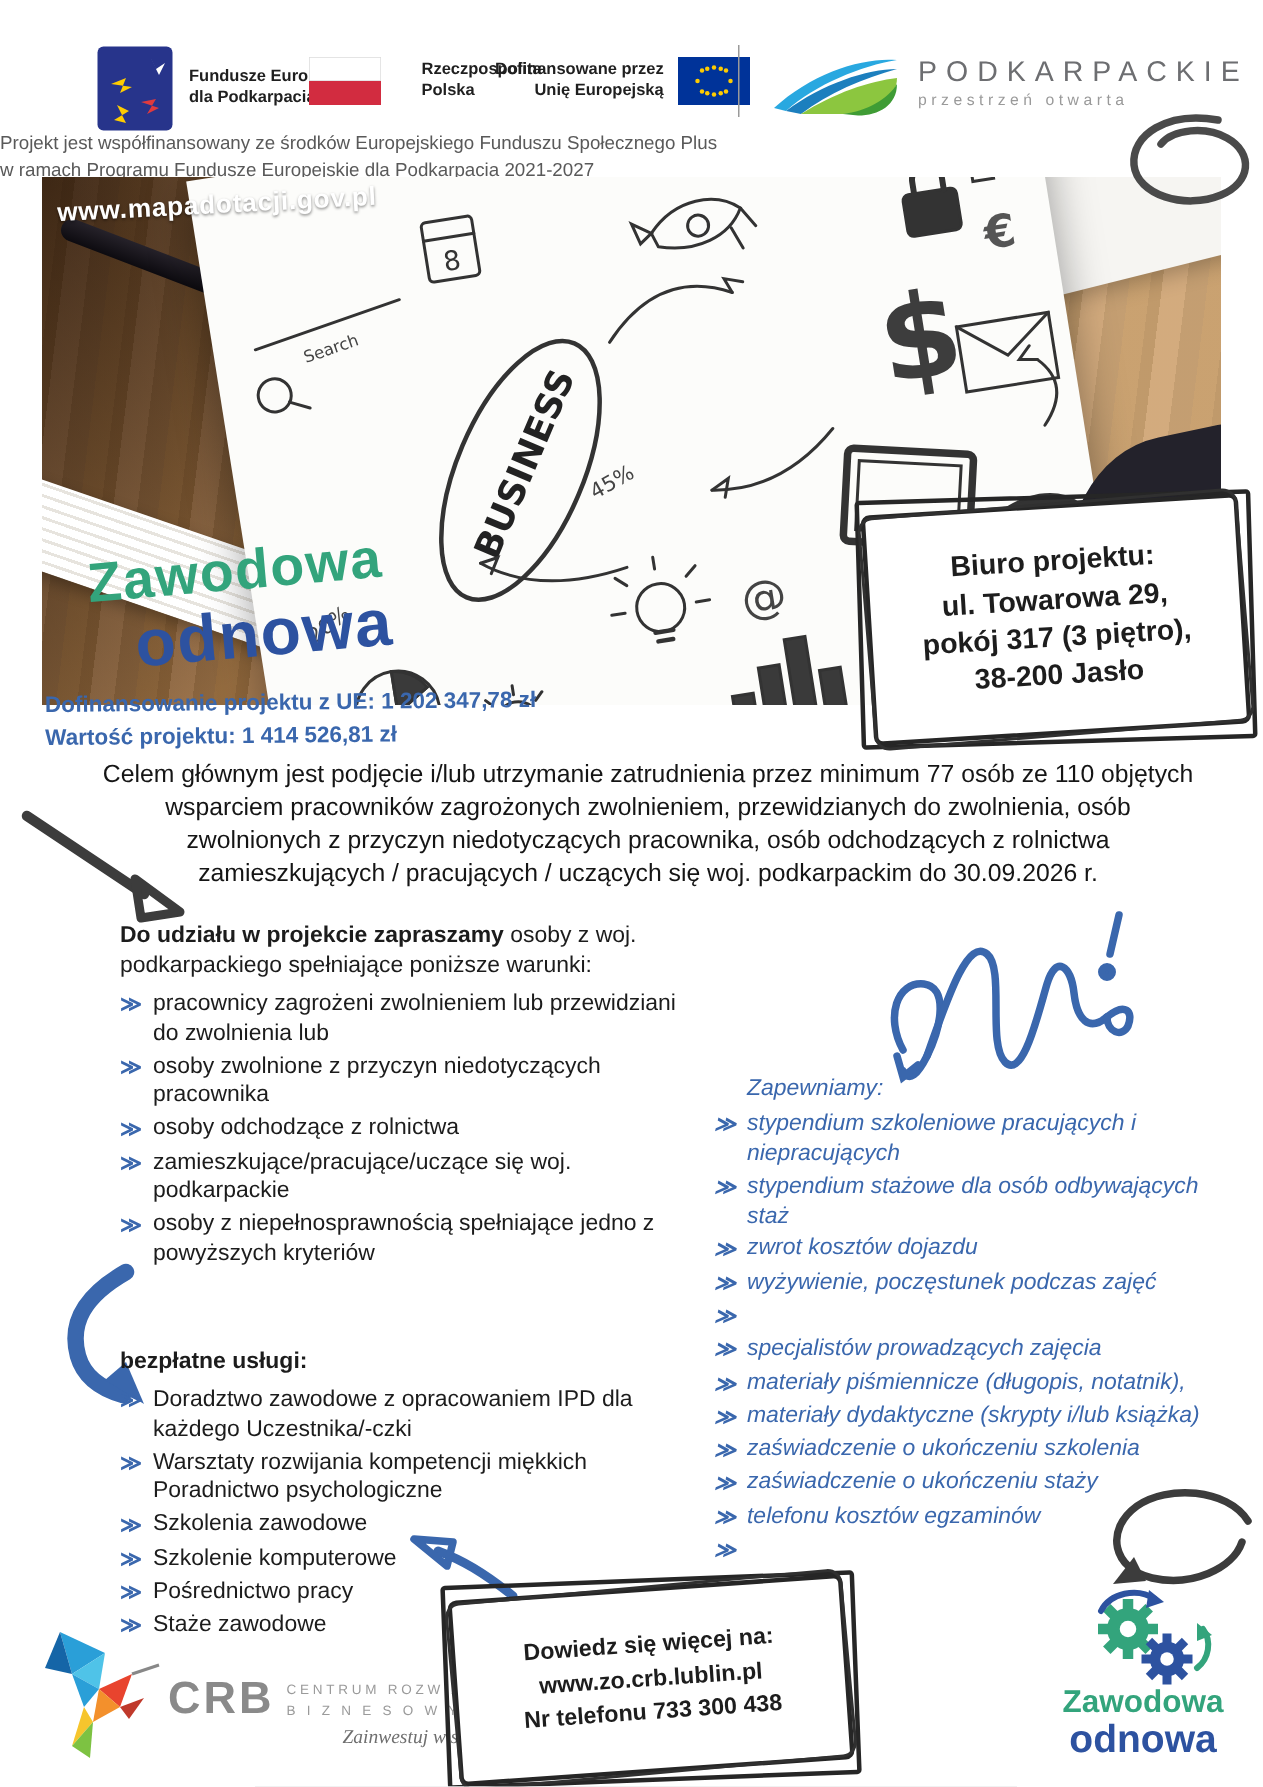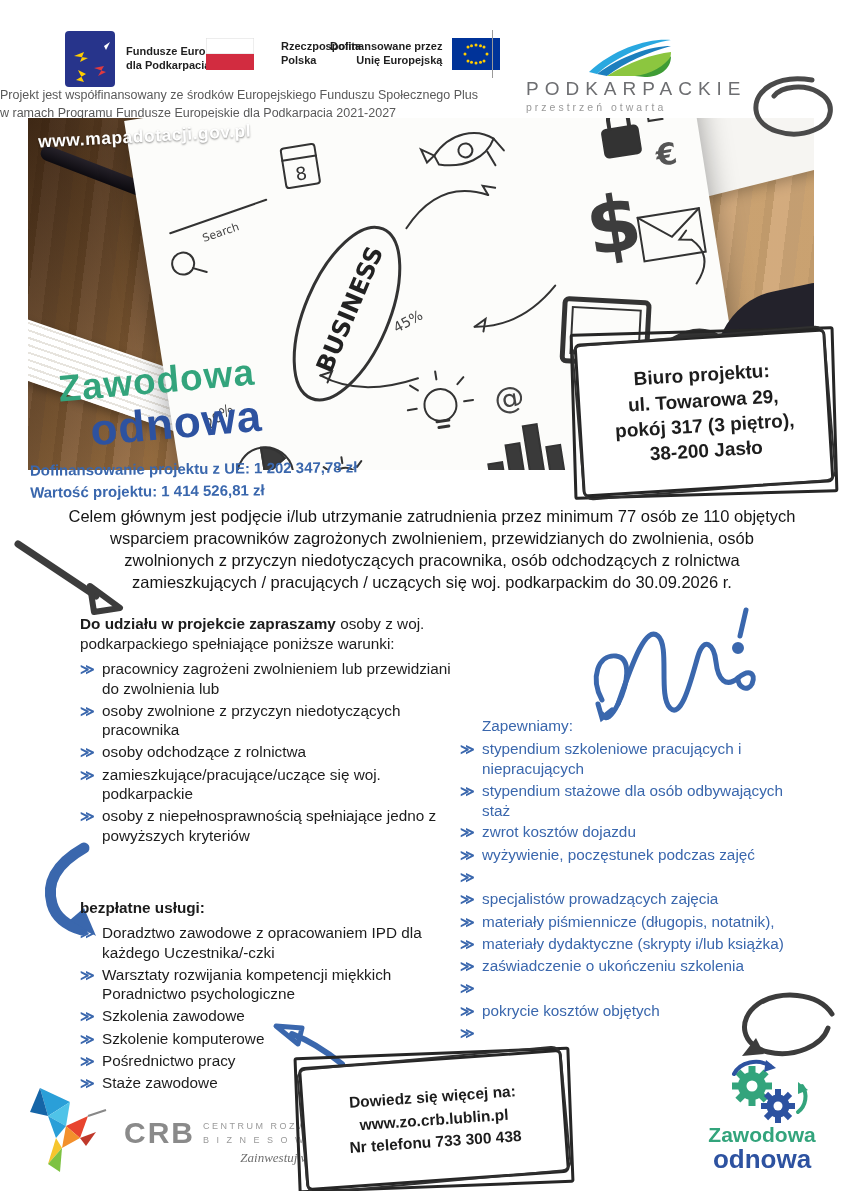--- a/index.html
+++ b/index.html
@@ -65,21 +65,21 @@
   .col .intro{margin-bottom:5px;}
   .col b{font-weight:bold;}
   .blist{list-style:none;margin:0;padding:0;}
   .blist li{display:flex;margin:0 0 2px 0;}
   .blist .mk{flex:0 0 22px;color:#3a67ad;font-weight:bold;font-size:14px;line-height:1.45;}
   .blue{color:#3a67ad;}
   .benefits-title{margin:0 0 3px 22px;font-weight:500;}
 
   
   .crb{position:absolute;left:26px;top:1086px;display:flex;align-items:flex-start;}
-  .crb-txt{margin-left:16px;margin-top:32px;}
+  .crb-txt{margin-left:4px;margin-top:32px;}
   .crb-row{display:flex;align-items:center;}
   .crb-abbr{font-size:30px;font-weight:bold;color:#8a8a8a;letter-spacing:2px;line-height:1;}
   .crb-name{margin-left:8px;font-size:9px;letter-spacing:2.5px;color:#9a9a9a;line-height:1.6;}
   .crb-tag{font-family:"Liberation Serif",serif;font-style:italic;font-size:13px;color:#6f6f6f;
        text-align:right;margin-top:2px;}
   .zo-bottom{position:absolute;left:694px;top:1058px;width:136px;text-align:center;}
   .zo-b1{font-size:21px;font-weight:bold;color:#33a47c;line-height:1.05;}
   .zo-b2{font-size:26px;font-weight:bold;color:#2d52a0;line-height:1.05;}
 
   svg{display:block;}
@@ -134,21 +134,21 @@
         <circle cx="19.5" cy="7.8" r="1.5"></circle>
           <circle cx="28.5" cy="7.8" r="1.5"></circle>
         <circle cx="19.5" cy="24.2" r="1.5"></circle>
           <circle cx="28.5" cy="24.2" r="1.5"></circle>
       </g>
     </svg>
   </div>
 
   <div class="abs" style="left:492px;top:30px;width:1px;height:48px;background:#9a9a9a;"></div>
 
-  <div class="abs" style="left:514px;top:32px;display:flex;align-items:center;flex-direction:column;">
+  <div class="abs" style="left:514px;top:32px;display:flex;align-items:center;">
     <svg width="86" height="46" viewBox="0 0 86 46">
       <path d="M2,40 C28,16 62,6 84,8 C60,12 30,24 10,42 Z" fill="#29a8e0"></path>
       <path d="M10,42 C34,24 64,14 84,14 C62,20 38,30 20,44 Z" fill="#1c7fbe"></path>
       <path d="M20,44 C42,30 66,22 84,20 C84,34 70,44 48,44 Z" fill="#8cc63f"></path>
       <path d="M48,44 C64,42 78,34 84,24 C84,38 72,45 58,45 Z" fill="#3f9c35"></path>
     </svg>
     <div style="margin-left:12px;">
       <div class="pk-title">PODKARPACKIE</div>
       <div class="pk-sub">przestrzeń otwarta</div>
     </div>
@@ -373,21 +373,21 @@
     <g fill="none" stroke="#3a67ad" stroke-width="5" stroke-linecap="round">
       <path d="M14,108 C2,86 10,62 28,64 C44,66 40,92 30,112 C24,124 18,130 14,122"></path>
       <path d="M30,112 C46,66 58,34 70,44 C82,54 70,104 82,116 C94,128 104,84 110,64 C116,44 126,52 128,70 C130,88 138,96 150,86"></path>
       <path d="M150,86 C162,76 168,82 164,92 C160,100 150,96 150,86"></path>
       <path d="M10,112 l4,14 10,-8" stroke-width="5"></path>
       <line x1="158" y1="18" x2="152" y2="44"></line>
       <circle cx="150" cy="56" r="3.5" fill="#3a67ad"></circle>
     </g>
   </svg>
 
-  <div class="col blue" style="left:460px;top:716px;width:332px;">
+  <div class="col blue" style="left:476px;top:716px;width:332px;font-style:italic;">
     <div class="benefits-title">Zapewniamy:</div>
     <ul class="blist">
       <li>
           <span class="mk">≫</span>
           <span>stypendium szkoleniowe pracujących i niepracujących</span>
         </li>
       <li>
           <span class="mk">≫</span>
           <span>stypendium stażowe dla osób odbywających staż</span>
         </li>
@@ -413,24 +413,25 @@
       <li>
           <span class="mk">≫</span>
           <span>materiały dydaktyczne (skrypty i/lub książka)</span>
         </li>
       <li>
           <span class="mk">≫</span>
           <span>zaświadczenie o ukończeniu szkolenia</span>
         </li>
       <li>
           <span class="mk">≫</span>
-        </li>
-      <li>
-          <span class="mk">≫</span>
-          <span>pokrycie kosztów objętych</span>
+          <span>zaświadczenie o ukończeniu staży</span>
+        </li>
+      <li>
+          <span class="mk">≫</span>
+          <span>telefonu kosztów egzaminów</span>
         </li>
       <li>
           <span class="mk">≫</span>
         </li>
     </ul>
   </div>
 
   <svg class="abs" style="left:728px;top:988px;" width="110" height="85" viewBox="0 0 110 85">
     <path d="M104,26 C90,4 50,2 30,16 C8,32 14,58 40,64 C66,70 94,58 100,40" fill="none" stroke="#3c3c3c" stroke-width="5" stroke-linecap="round"></path>
     <path d="M28,50 L14,68 L36,66 Z" fill="#3c3c3c"></path>

